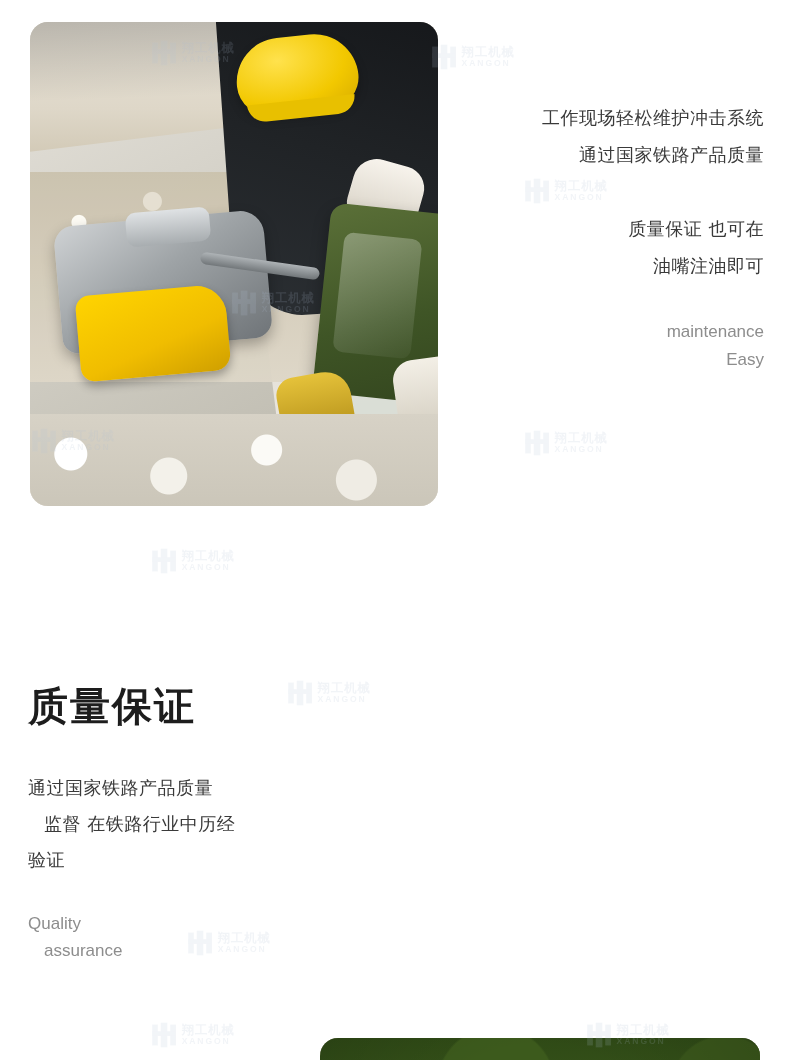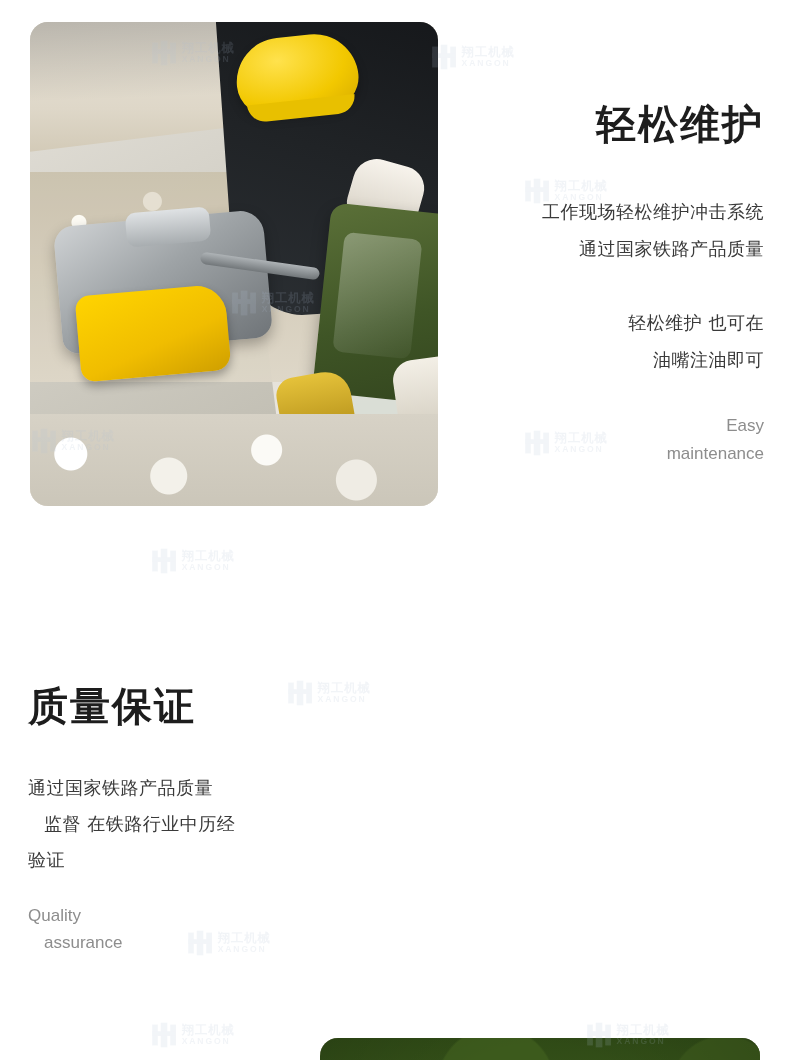--- a/index.html
+++ b/index.html
@@ -275,21 +275,21 @@
 
   
   #sec2-text {
     left: 28px;
     top: 662px;
     width: 300px;
     text-align: left;
   }
   #sec2-text .head-cn { margin-bottom: 40px; margin-top: 20px; }
   #sec2-text .body-cn { line-height: 2.0; }
-  #sec2-text .sub-en { margin-top: 24px; }
+  #sec2-text .sub-en { margin-top: 32px; }
   .en-indent { padding-left: 16px; }
 
   
   #photo-two {
     left: 320px;
     top: 554px;
     width: 440px;
     height: 484px;
   }
   .p2-bg { position: absolute; inset: 0; background: #b9b4a6; }
@@ -333,31 +333,30 @@
   <div class="p1-machine-top"></div>
   <div class="p1-machine-yellow"></div>
   <div class="p1-handle"></div>
   <div class="p1-can"></div>
   <div class="p1-glove-b"></div>
   <div class="p1-boot"></div>
   <div class="p1-rubble"></div>
 </div>
 
 <div class="section" id="sec1-text">
-  <h2 class="head-cn">轻松维护</h2>
   <p class="body-cn">
     <span>工作现场轻松维护冲击系统</span><br>
     <span>通过国家铁路产品质量</span><br>
     <br>
-    <span>轻松维护 也可在</span><br>
+    <span>质量保证 也可在</span><br>
     <span>油嘴注油即可</span>
   </p>
   <div class="sub-en">
+    <div>maintenance</div>
     <div>Easy</div>
-    <div>maintenance</div>
   </div>
 </div>
 
 <div class="section" id="sec2-text">
   <h2 class="head-cn">质量保证</h2>
   <p class="body-cn">
     <span>通过国家铁路产品质量</span><br>
     <span class="en-indent">监督 在铁路行业中历经</span><br>
     <span>验证</span>
   </p>

